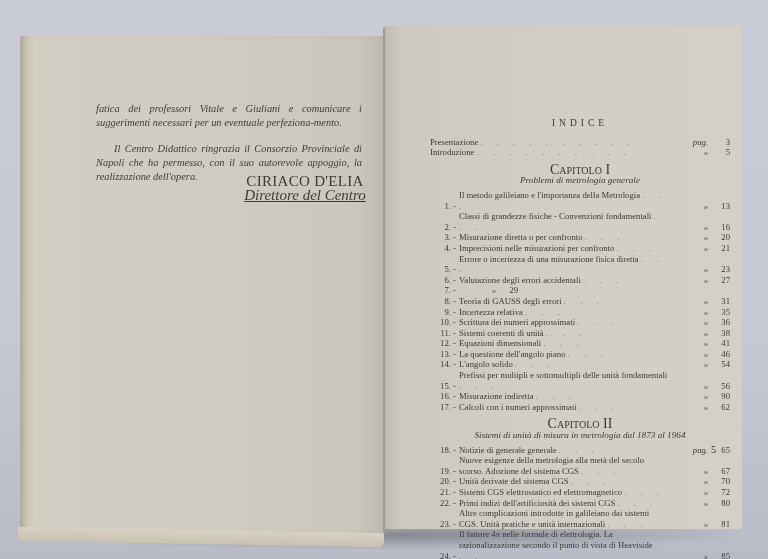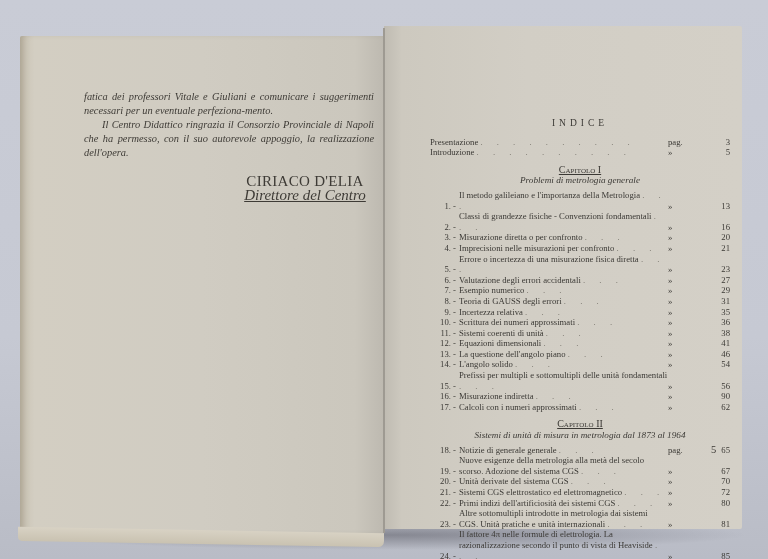--- a/index.html
+++ b/index.html
@@ -32,39 +32,39 @@
   }
   .spine-line {
     position:absolute; left:383px; top:28px; width:2px; height:505px;
     background:#9e9a92;
   }
   .left-text {
     position:absolute; left:84px; top:90px; width:290px;
     font-style:italic; font-size:10.4px; line-height:14px; color:#3e3b36;
     text-align:justify;
   }
-  .left-text p { margin:0; }
+  .left-text p { margin:12px; }
   .left-text .indent { text-indent:18px; }
   .signature {
     position:absolute; left:230px; top:174px; width:150px; text-align:center;
     font-size:15px; line-height:14px; color:#3e3b36;
   }
   .signature .name { font-style:normal; letter-spacing:0.3px; }
   .signature .role { font-style:italic;text-decoration:underline; }
 
   .toc { position:absolute; left:430px; top:118px; width:300px; font-size:8.7px; line-height:10.6px; color:#3b3935; }
   .toc-title { text-align:center; letter-spacing:4px; font-size:9.5px; margin-bottom:8px; }
   .toc-row { display:flex; align-items:flex-end; }
   .toc-row .num { width:26px; text-align:right; flex:none; white-space:nowrap; }
   .toc-row .txt { flex:1; padding-left:3px; }
-  .toc-row .mark { width:40px; text-align:left; flex:none; }
+  .toc-row .mark { width:40px; text-align:right; flex:none;font-style:italic; }
   .toc-row .pg { width:22px; text-align:right; flex:none; }
   .toc-row.front .txt { padding-left:0; }
   .leader { color:#6b6860; letter-spacing:6px; }
-  .chap { text-align:center; margin-top:7px; font-variant:small-caps; font-size:10px;text-decoration:underline; }
+  .chap { text-align:center; margin-top:7px; font-variant:small-caps; font-size:14px; }
   .chap-sub { text-align:center; font-style:italic; font-size:9.2px; margin-bottom:4px; }
   .page-number { position:absolute; left:711px; top:444px; font-size:10.5px; color:#3b3935; }
 </style>
 </head>
 <body>
 
 <div class="book-shadow"></div>
 
 <div class="page-left"></div>
 <div class="page-right"></div>
@@ -127,21 +127,20 @@
         <span class="pg">23</span>
       </div>
       <div class="toc-row">
         <span class="num">6. -</span>
         <span class="txt"><span>Valutazione degli errori accidentali</span> <span class="leader">. . .</span></span>
         <span class="mark">»</span>
         <span class="pg">27</span>
       </div>
       <div class="toc-row">
         <span class="num">7. -</span>
-        <span class="txt"><span>Esempio numerico</span> <span class="leader">. . .</span></span>
         <span class="mark">»</span>
         <span class="pg">29</span>
       </div>
       <div class="toc-row">
         <span class="num">8. -</span>
         <span class="txt"><span>Teoria di GAUSS degli errori</span> <span class="leader">. . .</span></span>
         <span class="mark">»</span>
         <span class="pg">31</span>
       </div>
       <div class="toc-row">
@@ -225,21 +224,21 @@
         <span class="pg">72</span>
       </div>
       <div class="toc-row">
         <span class="num">22. -</span>
         <span class="txt"><span>Primi indizi dell'artificiosità dei sistemi CGS</span> <span class="leader">. . .</span></span>
         <span class="mark">»</span>
         <span class="pg">80</span>
       </div>
       <div class="toc-row">
         <span class="num">23. -</span>
-        <span class="txt"><span>Altre sottomultipli introdotte in metrologia dai sistemi CGS. Unità pratiche e unità internazionali</span> <span class="leader">. . .</span></span>
+        <span class="txt"><span>Altre complicazioni introdotte in galileiano dai sistemi CGS. Unità pratiche e unità internazionali</span> <span class="leader">. . .</span></span>
         <span class="mark">»</span>
         <span class="pg">81</span>
       </div>
       <div class="toc-row">
         <span class="num">24. -</span>
         <span class="txt"><span>Il fattore 4π nelle formule di elettrologia. La razionalizzazione secondo il punto di vista di Heaviside</span> <span class="leader">. . .</span></span>
         <span class="mark">»</span>
         <span class="pg">85</span>
       </div>
     </div>

